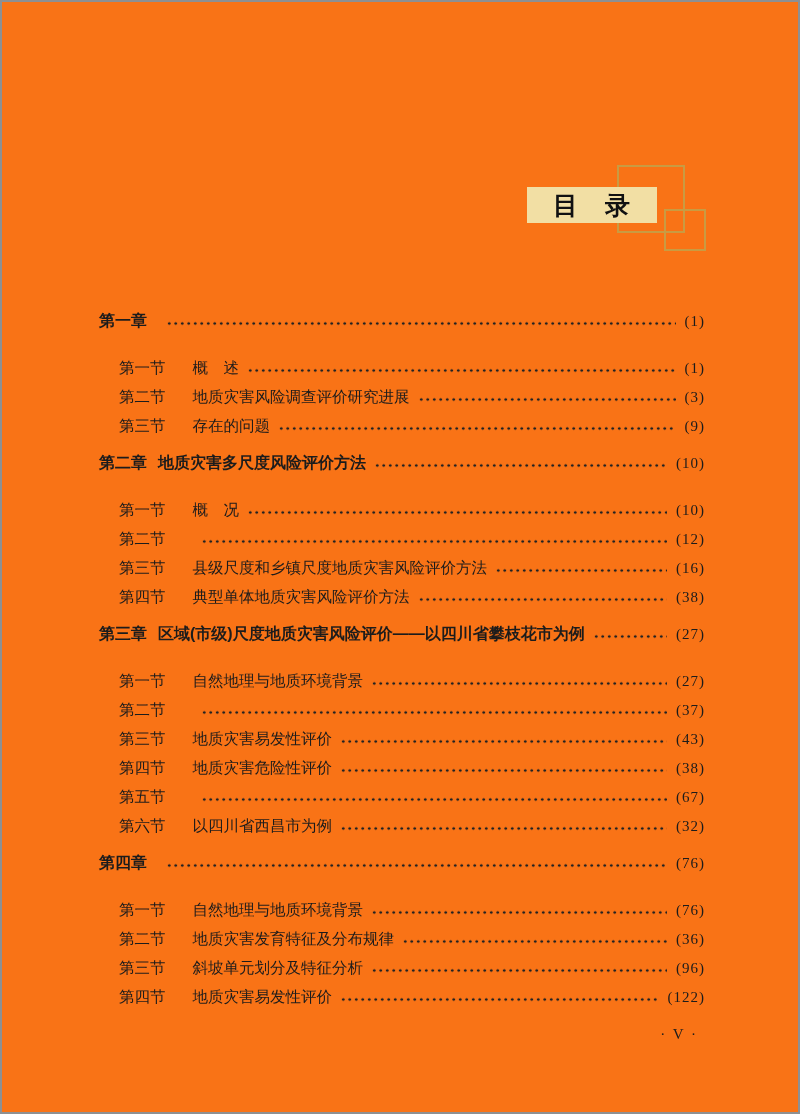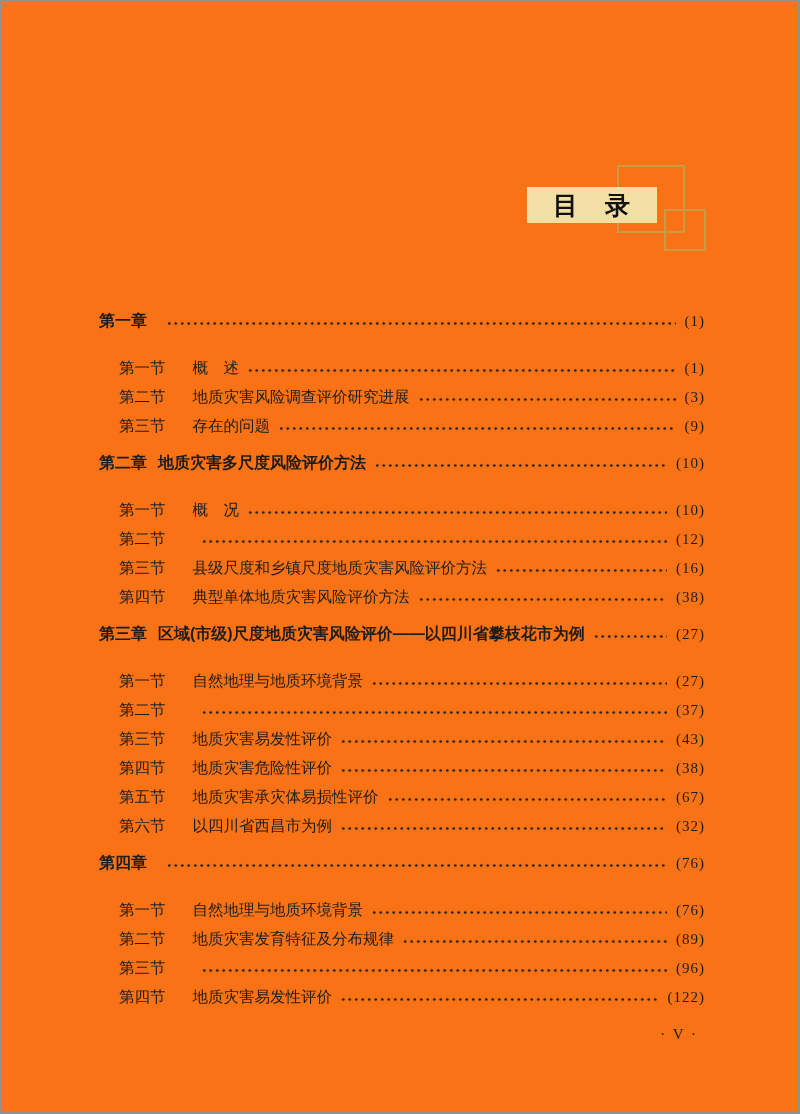--- a/index.html
+++ b/index.html
@@ -145,21 +145,20 @@
     <span class="pg">(43)</span>
   </div>
       <div class="row section">
     <span class="lbl">第四节</span>
     <span class="ttl">地质灾害危险性评价</span>
     <span class="leader"></span>
     <span class="pg">(38)</span>
   </div>
       <div class="row section">
     <span class="lbl">第五节</span>
-    <span class="ttl">地质灾害承灾体易损性评价</span>
     <span class="leader"></span>
     <span class="pg">(67)</span>
   </div>
       <div class="row section">
     <span class="lbl">第六节</span>
     <span class="ttl">以四川省西昌市为例</span>
     <span class="leader"></span>
     <span class="pg">(32)</span>
   </div>
       <div class="row chapter">
@@ -170,24 +169,25 @@
       <div class="row section">
     <span class="lbl">第一节</span>
     <span class="ttl">自然地理与地质环境背景</span>
     <span class="leader"></span>
     <span class="pg">(76)</span>
   </div>
       <div class="row section">
     <span class="lbl">第二节</span>
     <span class="ttl">地质灾害发育特征及分布规律</span>
     <span class="leader"></span>
-    <span class="pg">(89)</span>
-  </div>
-      <div class="row section">
-    <span class="lbl">第三节</span>
+    <span class="pg">(36)</span>
+  </div>
+      <div class="row section">
+    <span class="lbl">第三节</span>
+    <span class="ttl">斜坡单元划分及特征分析</span>
     <span class="leader"></span>
     <span class="pg">(96)</span>
   </div>
       <div class="row section">
     <span class="lbl">第四节</span>
     <span class="ttl">地质灾害易发性评价</span>
     <span class="leader"></span>
     <span class="pg">(122)</span>
   </div>
     </div>

